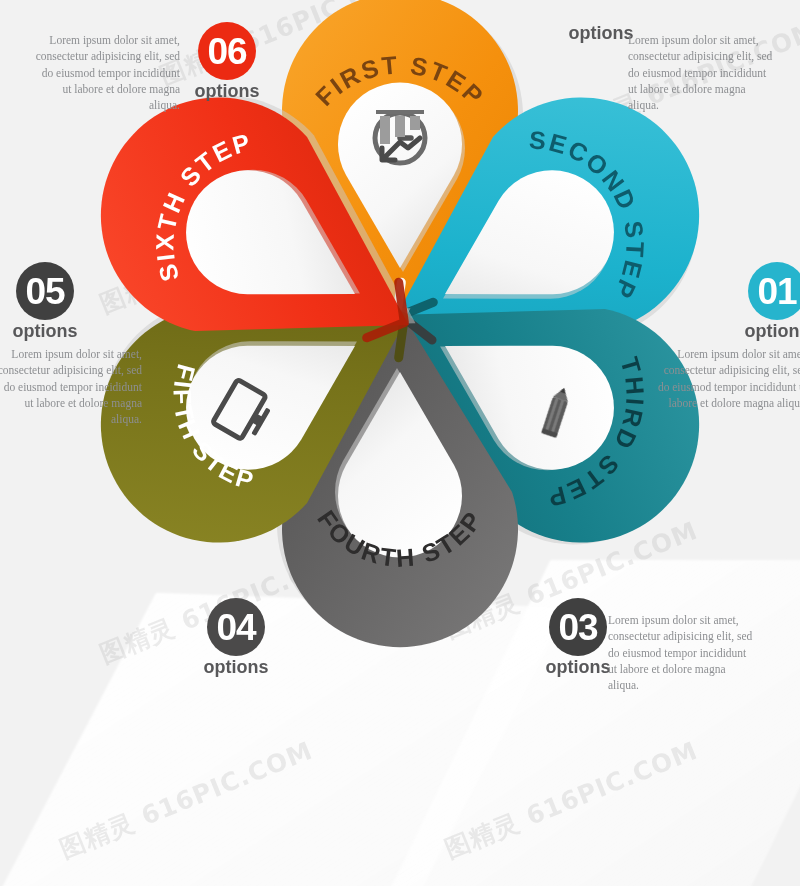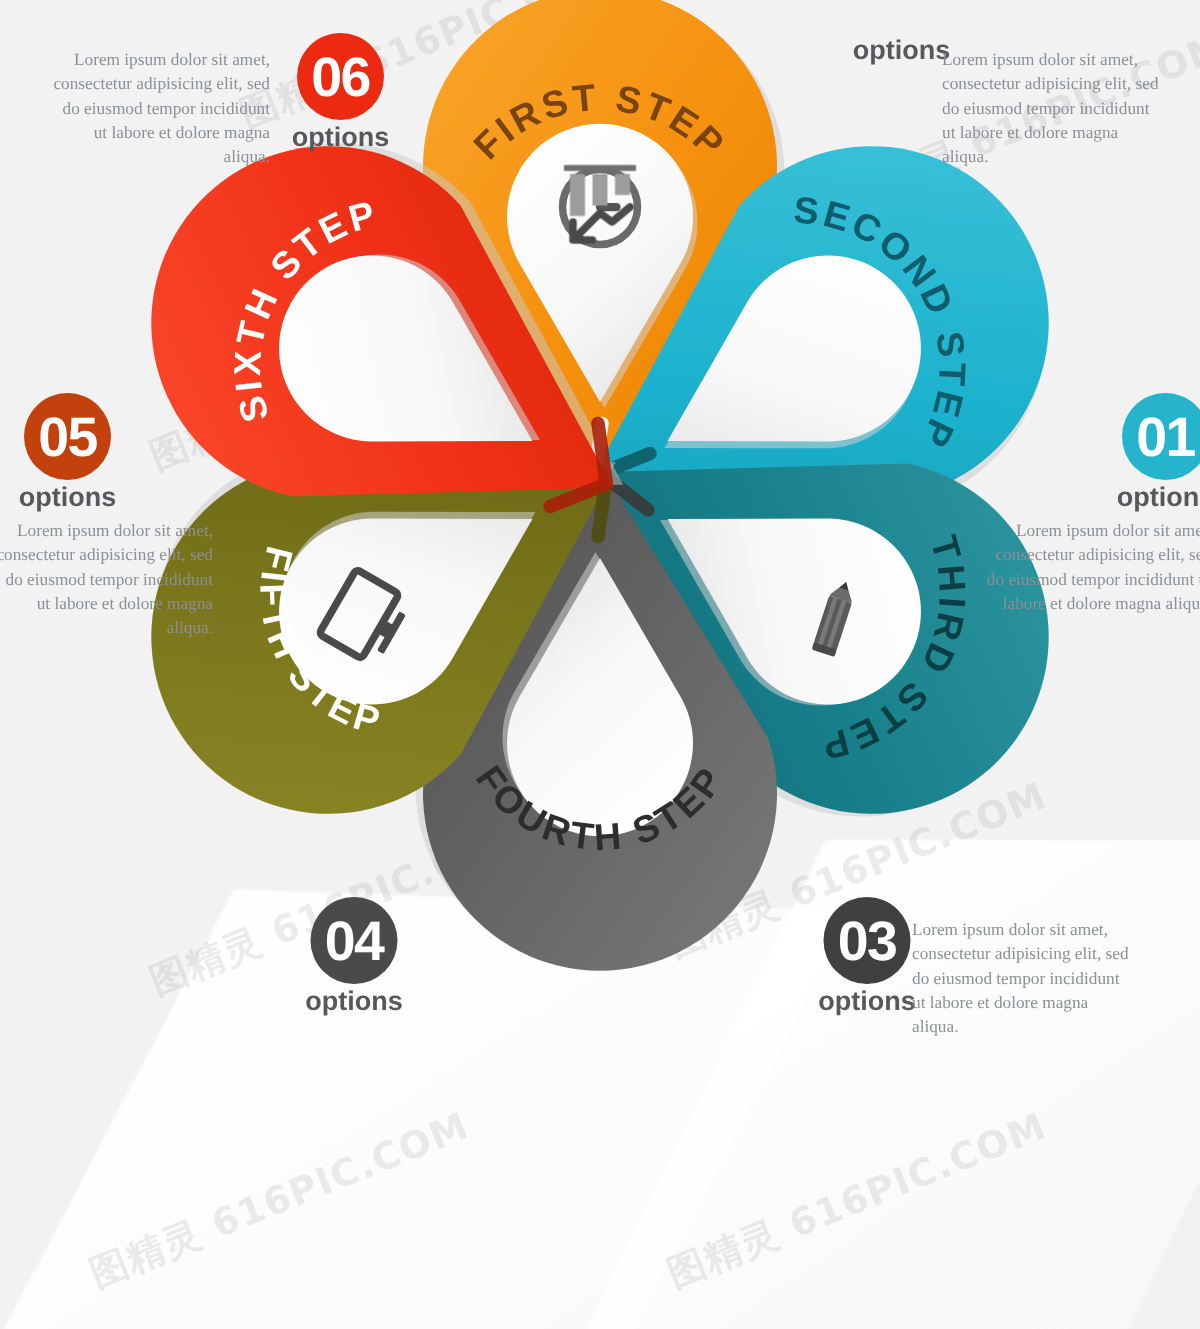--- a/index.html
+++ b/index.html
@@ -362,21 +362,21 @@
   </div>
 
   <div class="badge-group" style="left:181px;top:598px;width:110px;">
     <div class="badge-circle" style="background:#4b4a4a;">
       <span class="badge-num">04</span>
     </div>
     <div class="badge-label">options</div>
   </div>
 
   <div class="badge-group" style="left:-10px;top:262px;width:110px;">
-    <div class="badge-circle" style="background:#c2410c;">
+    <div class="badge-circle" style="background:#404040;">
       <span class="badge-num">05</span>
     </div>
     <div class="badge-label">options</div>
   </div>
 
   <div class="badge-group" style="left:172px;top:22px;width:110px;">
     <div class="badge-circle" style="background:#ec2a12;">
       <span class="badge-num">06</span>
     </div>
     <div class="badge-label">options</div>

